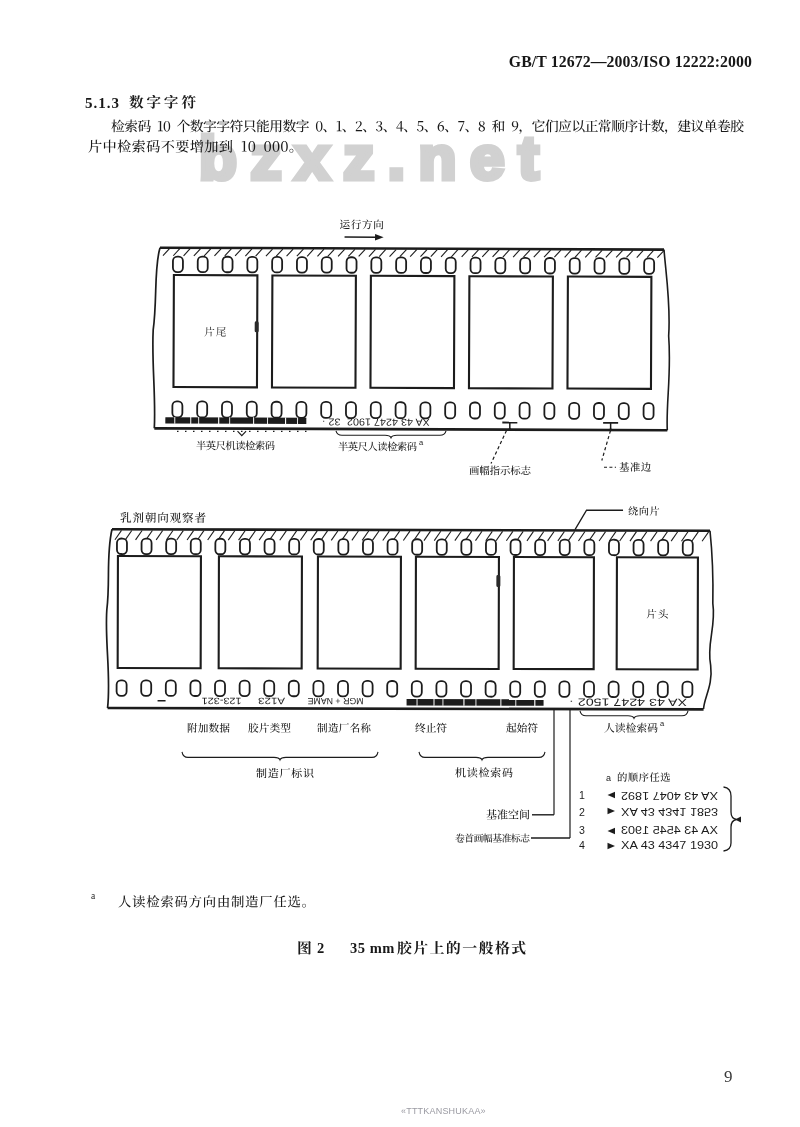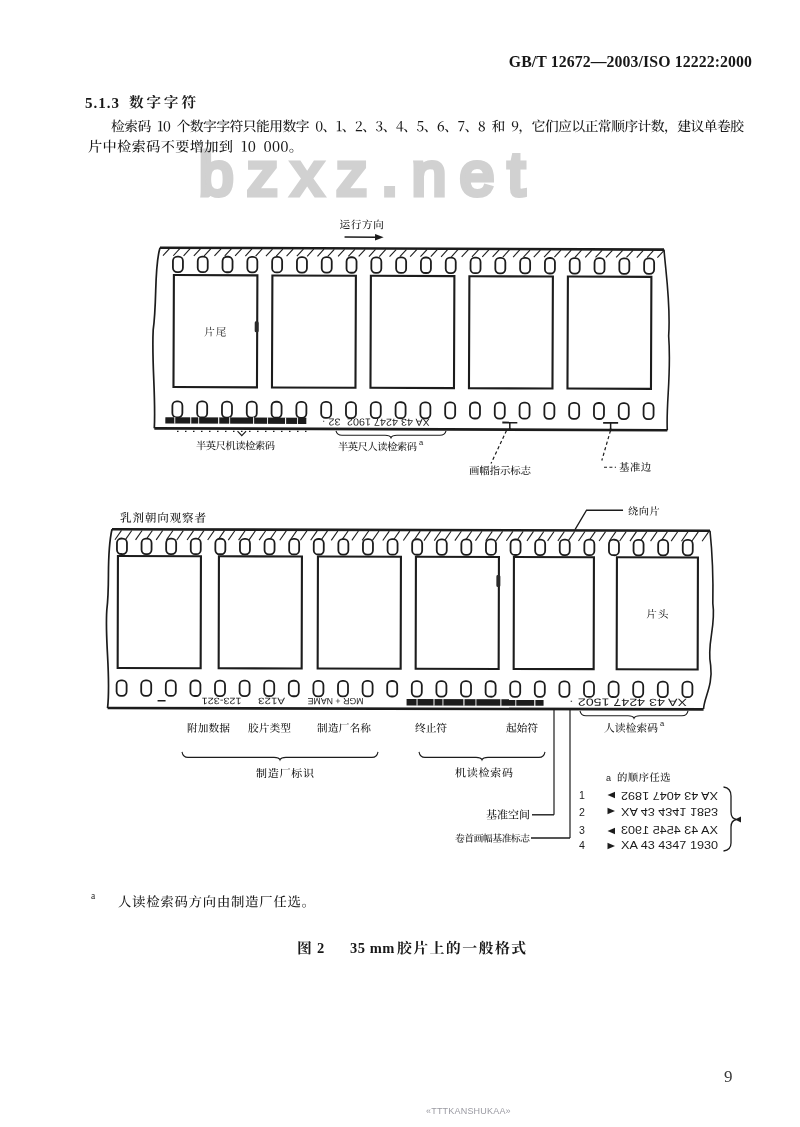--- a/index.html
+++ b/index.html
@@ -113,21 +113,21 @@
       <path id="g100" d="M525 -849V-565H312V-781C338 -784 346 -794 348 -808L196 -823V-464C196 -262 169 -63 28 79L36 88C212 -4 281 -159 303 -328H585V87H605C645 87 705 66 707 59V-308C728 -312 741 -321 748 -329L631 -419L575 -357H306C310 -392 312 -428 312 -464V-537H938C953 -537 964 -542 967 -553C923 -594 848 -655 848 -655L782 -565H647V-808C675 -813 682 -822 684 -836Z"></path>
       <path id="g101" d="M30 7 39 36H942C957 36 968 31 971 20C921 -23 839 -85 839 -85L766 7H532V-429H868C883 -429 893 -434 896 -445C848 -487 767 -549 767 -549L696 -457H532V-791C559 -795 566 -805 568 -820L403 -835V7Z"></path>
       <path id="g102" d="M532 -456 523 -450C564 -395 603 -314 608 -243C714 -154 823 -371 532 -456ZM375 -807 212 -846C208 -790 199 -710 191 -657H185L74 -704V52H92C140 52 181 26 181 13V-60H333V18H351C390 18 443 -6 444 -14V-610C464 -615 478 -622 485 -631L377 -716L323 -657H236C268 -696 308 -747 334 -783C357 -783 370 -790 375 -807ZM333 -628V-380H181V-628ZM181 -351H333V-88H181ZM739 -801 582 -847C556 -694 501 -532 447 -428L459 -420C523 -475 580 -546 629 -631H814C807 -291 797 -92 760 -58C750 -48 741 -45 723 -45C698 -45 628 -50 581 -54L580 -40C628 -30 667 -14 685 4C702 21 707 49 707 87C773 87 817 71 852 34C907 -26 921 -209 928 -612C952 -615 964 -622 972 -631L866 -725L803 -660H645C665 -698 683 -738 700 -781C723 -780 735 -789 739 -801Z"></path>
       <path id="g103" d="M825 -538 742 -422H35L45 -390H941C958 -390 970 -395 973 -406C918 -458 825 -538 825 -538Z"></path>
       <path id="g104" d="M216 -350 204 -346C224 -296 246 -223 246 -164C311 -98 393 -235 216 -350ZM216 -646 203 -641C224 -593 246 -521 246 -463C308 -399 389 -532 216 -646ZM331 -413H200V-683H331ZM95 -722V-413H32L41 -384H95C95 -220 94 -50 27 82L38 89C191 -39 200 -224 200 -384H331V-44C331 -31 327 -25 311 -25C293 -25 212 -30 212 -30V-16C252 -9 272 2 285 17C297 30 302 55 304 86C415 75 430 36 430 -34V-673C445 -675 456 -682 461 -688L366 -761L323 -712H236C269 -741 301 -774 322 -801C344 -802 355 -811 358 -823L214 -850C214 -811 210 -759 204 -717L95 -756ZM644 -106C586 -32 507 30 402 74L408 87C528 57 620 11 691 -48C743 9 807 53 882 89C898 35 933 2 979 -7L981 -18C901 -40 825 -71 758 -114C815 -179 853 -257 879 -343C902 -345 912 -348 919 -358L816 -448L755 -388H455L464 -360H540C563 -256 598 -174 644 -106ZM687 -168C631 -219 587 -282 559 -360H760C745 -291 721 -227 687 -168ZM526 -778V-655C526 -571 522 -479 461 -406L468 -395C614 -461 630 -573 630 -655V-739H721V-546C721 -486 729 -465 800 -465H844C933 -465 967 -482 967 -521C967 -540 959 -549 935 -559L930 -561H921C914 -560 906 -558 899 -557C895 -556 885 -556 880 -556C875 -556 865 -555 858 -555H835C823 -555 821 -559 821 -570V-730C838 -732 851 -737 858 -744L763 -822L711 -768H647L526 -812Z"></path>
       <path id="g105" d="M352 -681 300 -605H281V-809C308 -813 315 -823 317 -838L172 -852V-605H32L40 -577H159C136 -426 93 -270 21 -154L34 -143C89 -195 135 -252 172 -316V90H194C234 90 280 65 281 54V-476C302 -437 321 -386 323 -343C402 -270 499 -426 281 -503V-577H417C431 -577 441 -582 443 -593C410 -628 352 -681 352 -681ZM685 -796 537 -846C506 -705 443 -569 377 -484L389 -475C445 -510 497 -555 543 -611C566 -562 593 -517 626 -476C548 -394 449 -324 334 -275L341 -261C383 -272 423 -285 461 -299V88H480C537 88 570 68 570 61V18H760V78H780C837 78 875 58 875 53V-246C897 -250 906 -256 913 -265L865 -301L906 -286C913 -340 936 -373 983 -391L985 -402C893 -419 813 -444 746 -478C804 -535 851 -600 886 -671C911 -673 922 -676 929 -686L828 -777L764 -718H615C626 -737 636 -757 645 -777C668 -775 680 -783 685 -796ZM559 -632C573 -650 586 -669 598 -689H765C741 -631 708 -576 668 -525C624 -556 588 -592 559 -632ZM799 -332 755 -282H582L498 -315C566 -344 625 -379 678 -419C712 -386 752 -357 799 -332ZM570 -10V-254H760V-10Z"></path>
       <path id="g106" d="M709 -814 701 -807C736 -779 781 -730 798 -687C806 -683 814 -680 821 -679L775 -622H661C658 -680 658 -739 659 -799C685 -803 693 -815 695 -828L536 -843C536 -767 538 -693 542 -622H37L45 -593H544C562 -339 619 -121 781 26C826 67 909 110 956 64C973 48 968 15 933 -45L956 -215L945 -217C927 -174 899 -120 884 -94C873 -77 866 -76 852 -90C721 -196 675 -384 662 -593H939C954 -593 965 -598 968 -609C937 -636 892 -670 866 -689C912 -723 896 -824 709 -814ZM44 -60 121 67C131 64 141 55 146 41C352 -39 487 -99 579 -146L577 -159L364 -117V-393H526C540 -393 551 -398 554 -409C511 -447 441 -501 441 -501L378 -421H71L79 -393H247V-95C160 -78 88 -66 44 -60Z"></path>
     </defs>
   </svg>
 
-<div class="abs" style="left:199px;top:138px;font-family:'Liberation Sans',sans-serif;font-weight:normal;font-size:62px;color:#d1d1d1;letter-spacing:13.6px;-webkit-text-stroke:5px #d1d1d1;">bzxz.net</div>
+<div class="abs" style="left:199px;top:122px;font-family:'Liberation Sans',sans-serif;font-weight:bold;font-size:62px;color:#d1d1d1;letter-spacing:13.6px;-webkit-text-stroke:5px #d1d1d1;">bzxz.net</div>
 
 <div class="abs" style="right:48px;top:52.5px;font-family:'Liberation Serif',serif;font-weight:bold;font-size:15.8px;color:#171717;letter-spacing:.1px;">GB/T 12672—2003/ISO 12222:2000</div>
 
 <div style="filter:blur(0.28px)">
 <svg width="800" height="1127" viewBox="0 0 800 1127" style="position:absolute;left:0;top:0">
       <g fill="#1b1b1b">
         <text x="85" y="107.5" font-family="Liberation Serif" font-weight="bold" font-size="15" fill="#181818" letter-spacing="1">5.1.3</text>
         <use href="#g60" transform="translate(129.0 107.5) scale(0.01460)"></use>
         <use href="#g61" transform="translate(146.5 107.5) scale(0.01460)"></use>
         <use href="#g61" transform="translate(163.9 107.5) scale(0.01460)"></use>
@@ -637,12 +637,12 @@
         <text x="582" y="848.5" text-anchor="middle" font-family="Liberation Sans" font-size="10.6" fill="#1c1c1c">4</text>
         <text x="661.5" y="848.5" text-anchor="middle" font-family="Liberation Sans" font-size="10.6" fill="#1c1c1c" textLength="113" lengthAdjust="spacingAndGlyphs">► XA 43 4347 1930</text>
         <path d="M723.5,787 Q731,788 731,796 L731,812 Q731,818.5 736.5,819.5 Q731,820.5 731,827 L731,843 Q731,850 723.5,851" fill="none" stroke="#1c1c1c" stroke-width="1.3"></path>
         <path d="M741,816.4 L741,822.6 L735,819.5 Z" fill="#1c1c1c"></path>
       </g>
     </svg>
 </div>
 
 <div class="abs" style="left:724px;top:1067px;font-family:'Liberation Serif',serif;font-size:17px;color:#3a3a3a;">9</div>
 
-<div class="abs" style="left:401px;top:1106px;font-size:9px;color:#9a9aa2;letter-spacing:.2px;margin-left:25px;">«TTTKANSHUKAA»</div>
+<div class="abs" style="left:401px;top:1106px;font-size:9px;color:#9a9aa2;letter-spacing:.2px;">«TTTKANSHUKAA»</div>
 </body></html>

